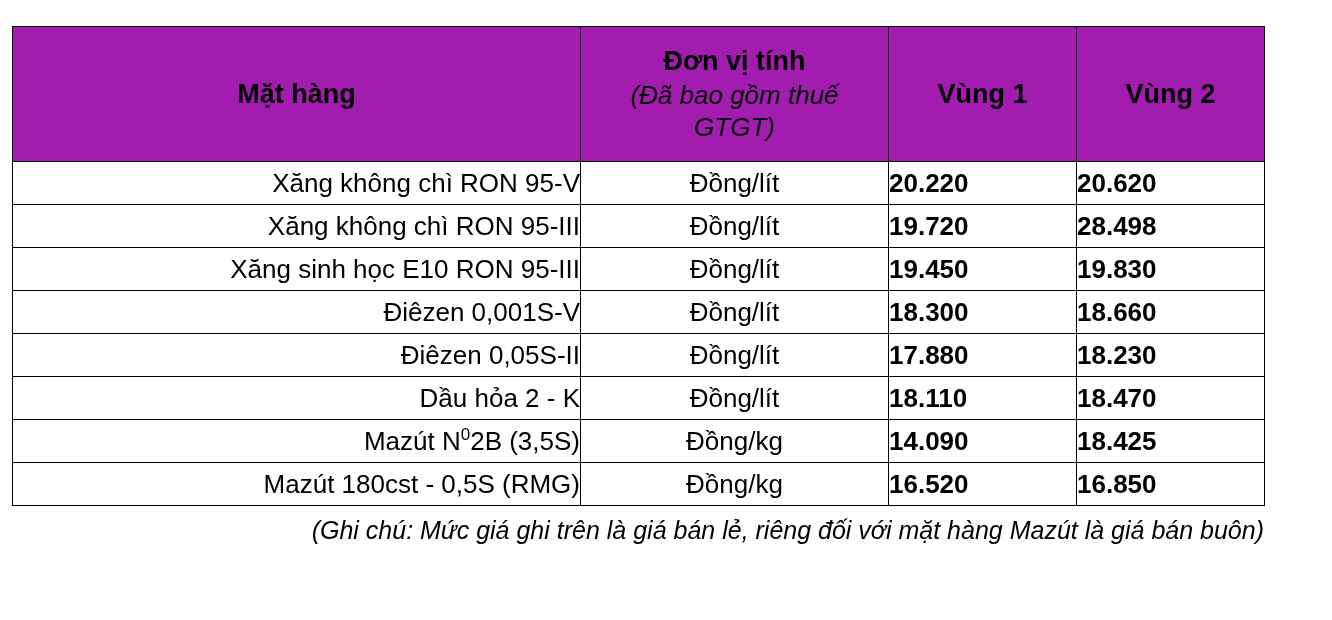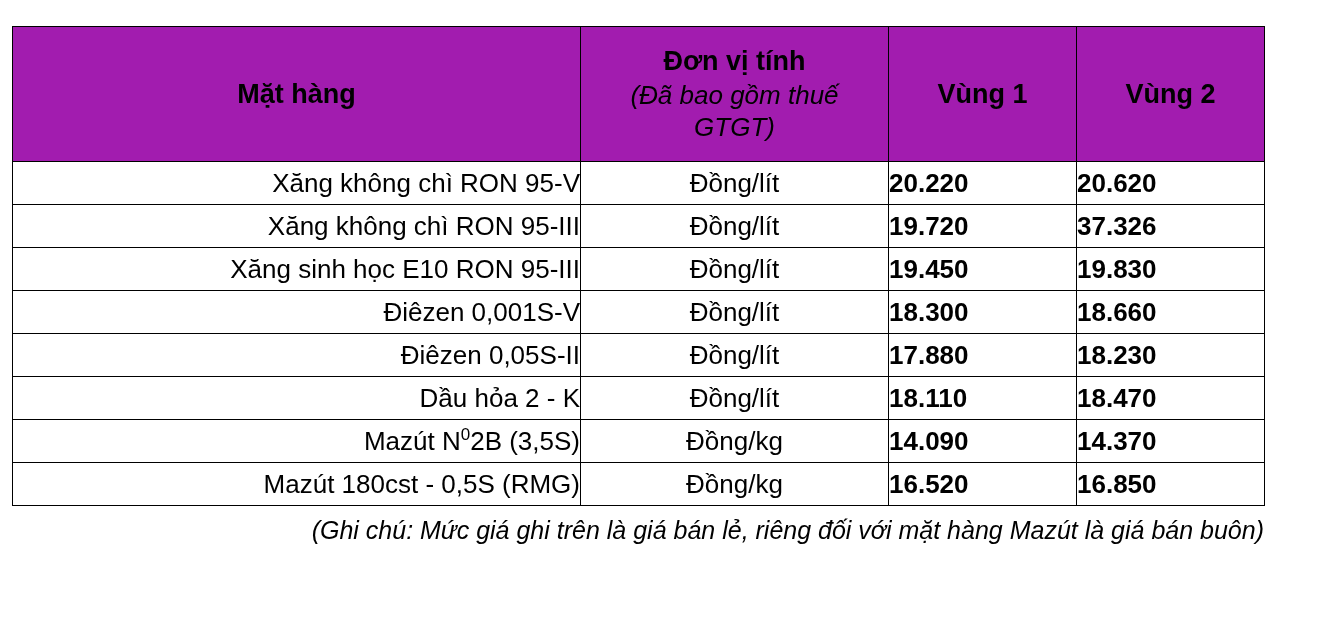--- a/index.html
+++ b/index.html
@@ -129,21 +129,21 @@
       <tr>
         <td class="item">Xăng không chì RON 95-V</td>
         <td class="unit">Đồng/lít</td>
         <td class="price">20.220</td>
         <td class="price">20.620</td>
       </tr>
       <tr>
         <td class="item">Xăng không chì RON 95-III</td>
         <td class="unit">Đồng/lít</td>
         <td class="price">19.720</td>
-        <td class="price">37.326</td>
+        <td class="price">28.498</td>
       </tr>
       <tr>
         <td class="item">Xăng sinh học E10 RON 95-III</td>
         <td class="unit">Đồng/lít</td>
         <td class="price">19.450</td>
         <td class="price">19.830</td>
       </tr>
       <tr>
         <td class="item">Điêzen 0,001S-V</td>
         <td class="unit">Đồng/lít</td>
@@ -159,21 +159,21 @@
       <tr>
         <td class="item">Dầu hỏa 2 - K</td>
         <td class="unit">Đồng/lít</td>
         <td class="price">18.110</td>
         <td class="price">18.470</td>
       </tr>
       <tr>
         <td class="item"><span>Mazút N</span><sup>0</sup><span>2B (3,5S)</span></td>
         <td class="unit">Đồng/kg</td>
         <td class="price">14.090</td>
-        <td class="price">14.370</td>
+        <td class="price">18.425</td>
       </tr>
       <tr>
         <td class="item">Mazút 180cst - 0,5S (RMG)</td>
         <td class="unit">Đồng/kg</td>
         <td class="price">16.520</td>
         <td class="price">16.850</td>
       </tr>
     </tbody>
     <tfoot>
       <tr>

